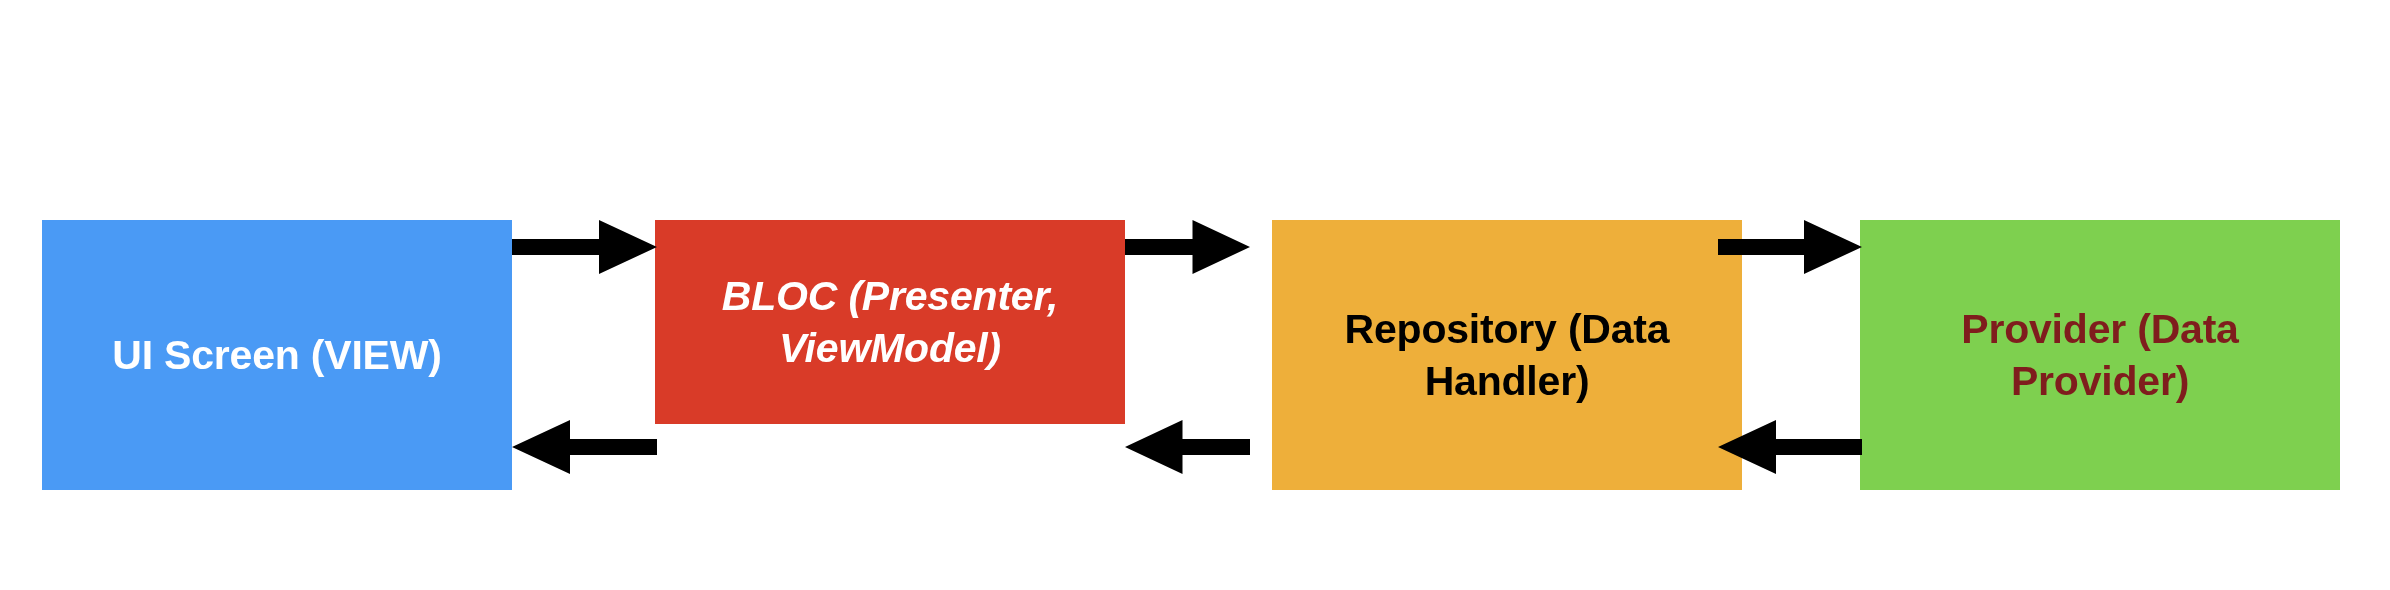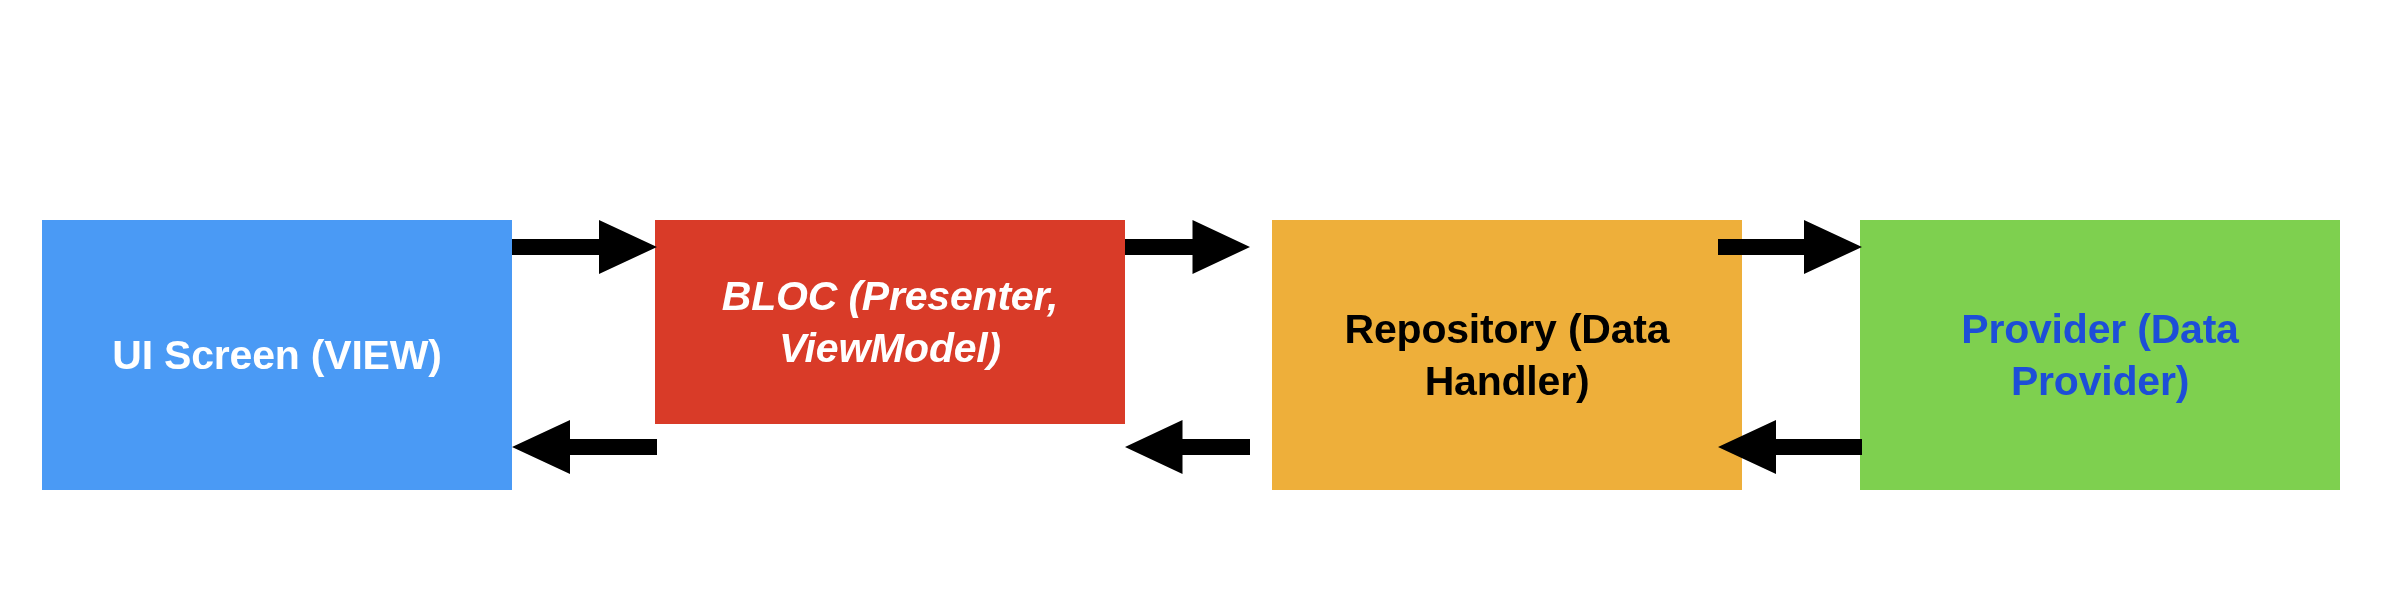--- a/index.html
+++ b/index.html
@@ -64,21 +64,21 @@
       <span class="node-label" style="color: rgb(255, 255, 255);">BLOC (Presenter,
 ViewModel)</span>
     </div>
 
     <div class="node-box" id="node-2" style="left: 1272px; top: 182px; width: 470px; height: 270px; background: rgb(238, 175, 58);">
       <span class="node-label" style="color: rgb(0, 0, 0);">Repository (Data
 Handler)</span>
     </div>
 
     <div class="node-box" id="node-3" style="left: 1860px; top: 182px; width: 480px; height: 270px; background: rgb(126, 208, 79);">
-      <span class="node-label" style="color: #1d4ed8;">Provider (Data
+      <span class="node-label" style="color: #7f1d1d;">Provider (Data
 Provider)</span>
     </div>
 
   </div>
 
   <div class="layer-arrows">
     <div class="connector" id="conn-0" style="left: 512px; top: 180px; width: 145px; height: 58px;">
         <svg width="145" height="58" viewBox="0 0 145 58">
           <polygon points="0.0,21.0 87.0,21.0 87.0,2.0 145.0,29.0 87.0,56.0 87.0,37.0 0.0,37.0" fill="#000000"></polygon>
         </svg>

